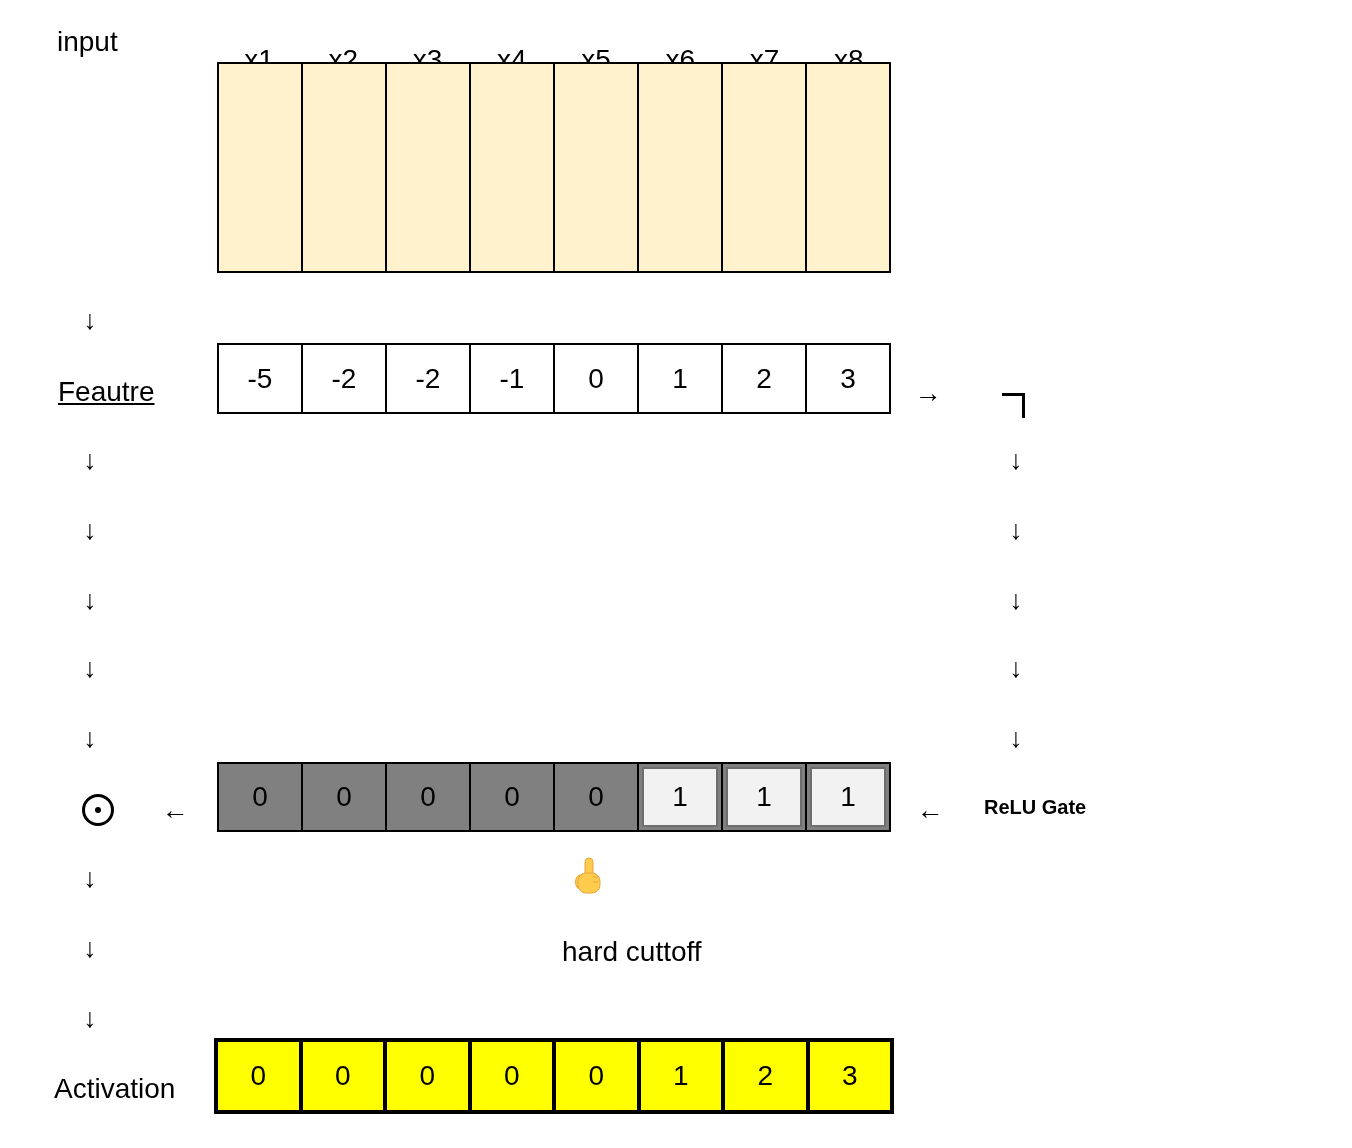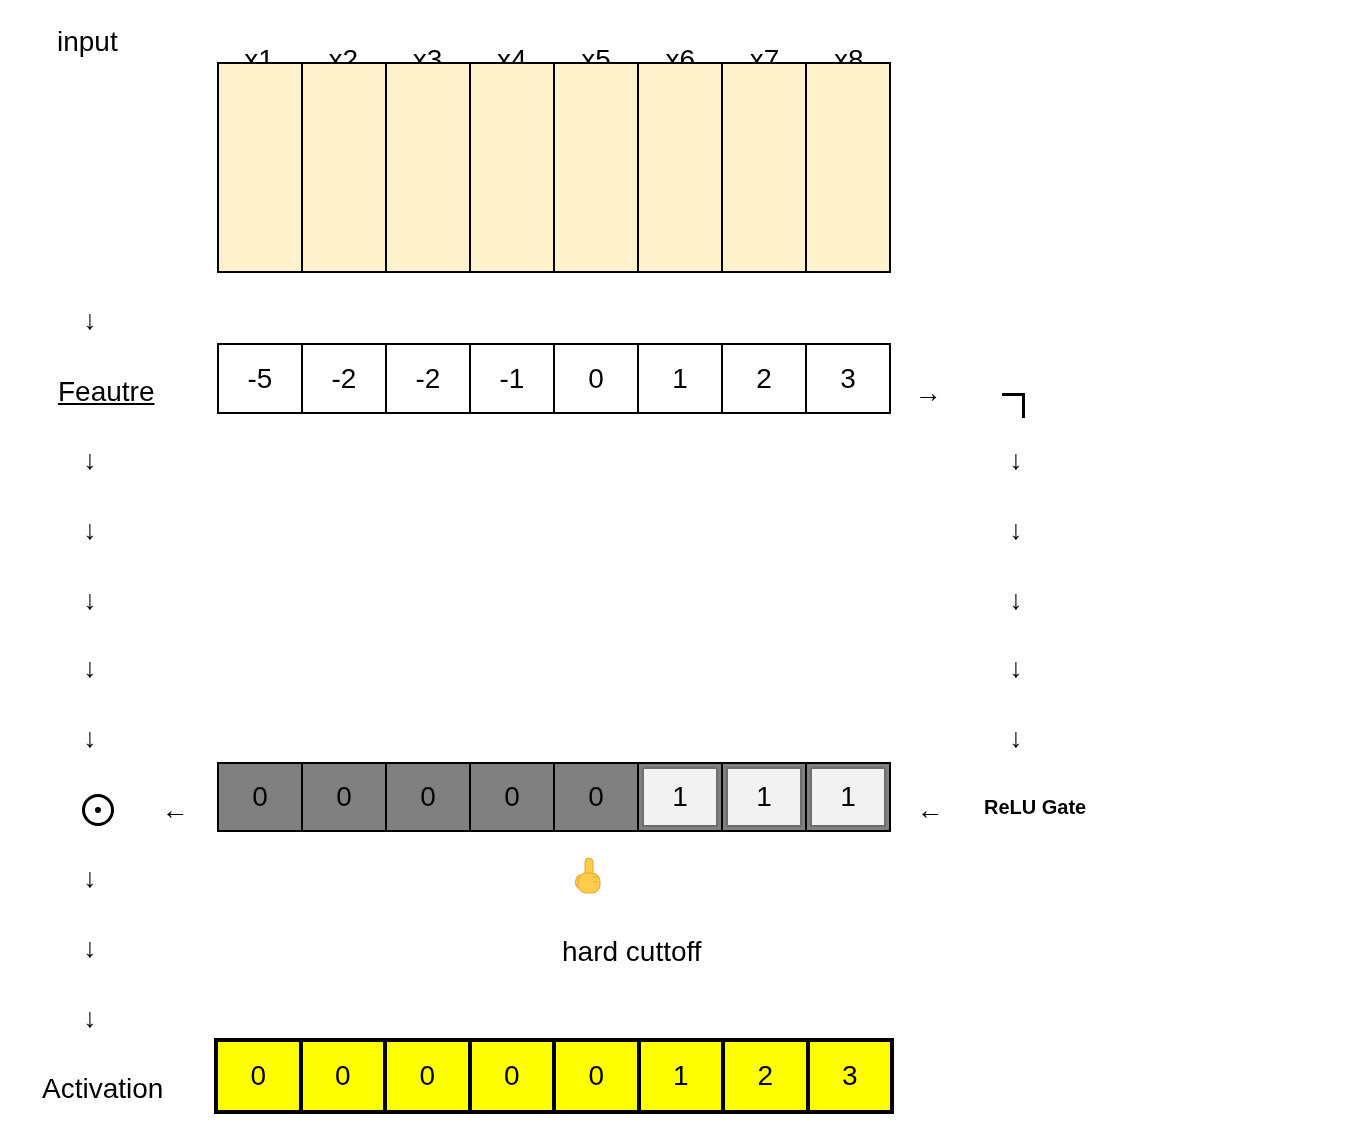--- a/index.html
+++ b/index.html
@@ -120,21 +120,21 @@
     <rect x="7" y="16" width="22" height="20" rx="8" fill="#FFCB4C" stroke="#E8A33D" stroke-width="1"></rect>
     <line x1="22" y1="20" x2="27" y2="20" stroke="#E8A33D" stroke-width="1"></line>
     <line x1="22" y1="25" x2="27" y2="25" stroke="#E8A33D" stroke-width="1"></line>
   </svg>
 
   <span class="sym" style="left:74px;top:862px;">↓</span>
   <span class="sym" style="left:74px;top:932px;">↓</span>
   <span class="hardcut">hard cuttoff</span>
   <span class="sym" style="left:74px;top:1002px;">↓</span>
 
-  <span class="lbl" style="left:42px;top:1073px;">Activation</span>
+  <span class="lbl" style="left:54px;top:1073px;">Activation</span>
   <div class="row row-activation" style="background-color: rgb(255, 255, 0);">
     <div class="cell">0</div>
     <div class="cell">0</div>
     <div class="cell">0</div>
     <div class="cell">0</div>
     <div class="cell">0</div>
     <div class="cell">1</div>
     <div class="cell">2</div>
     <div class="cell">3</div>
   </div>

